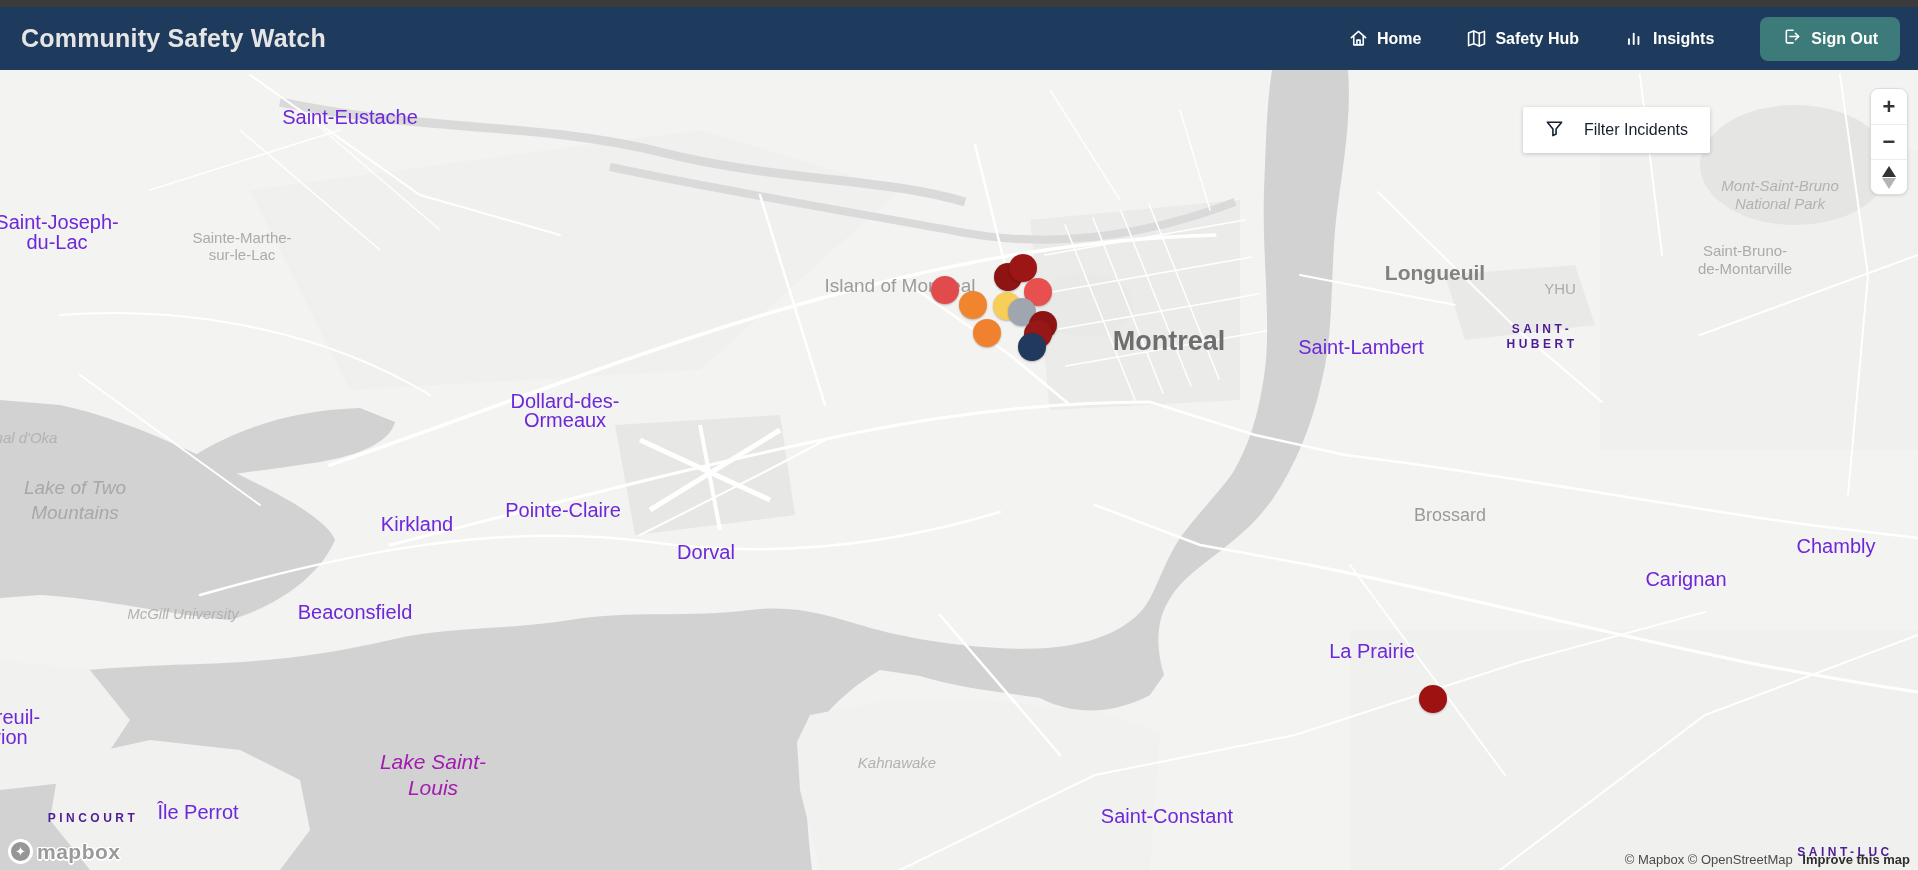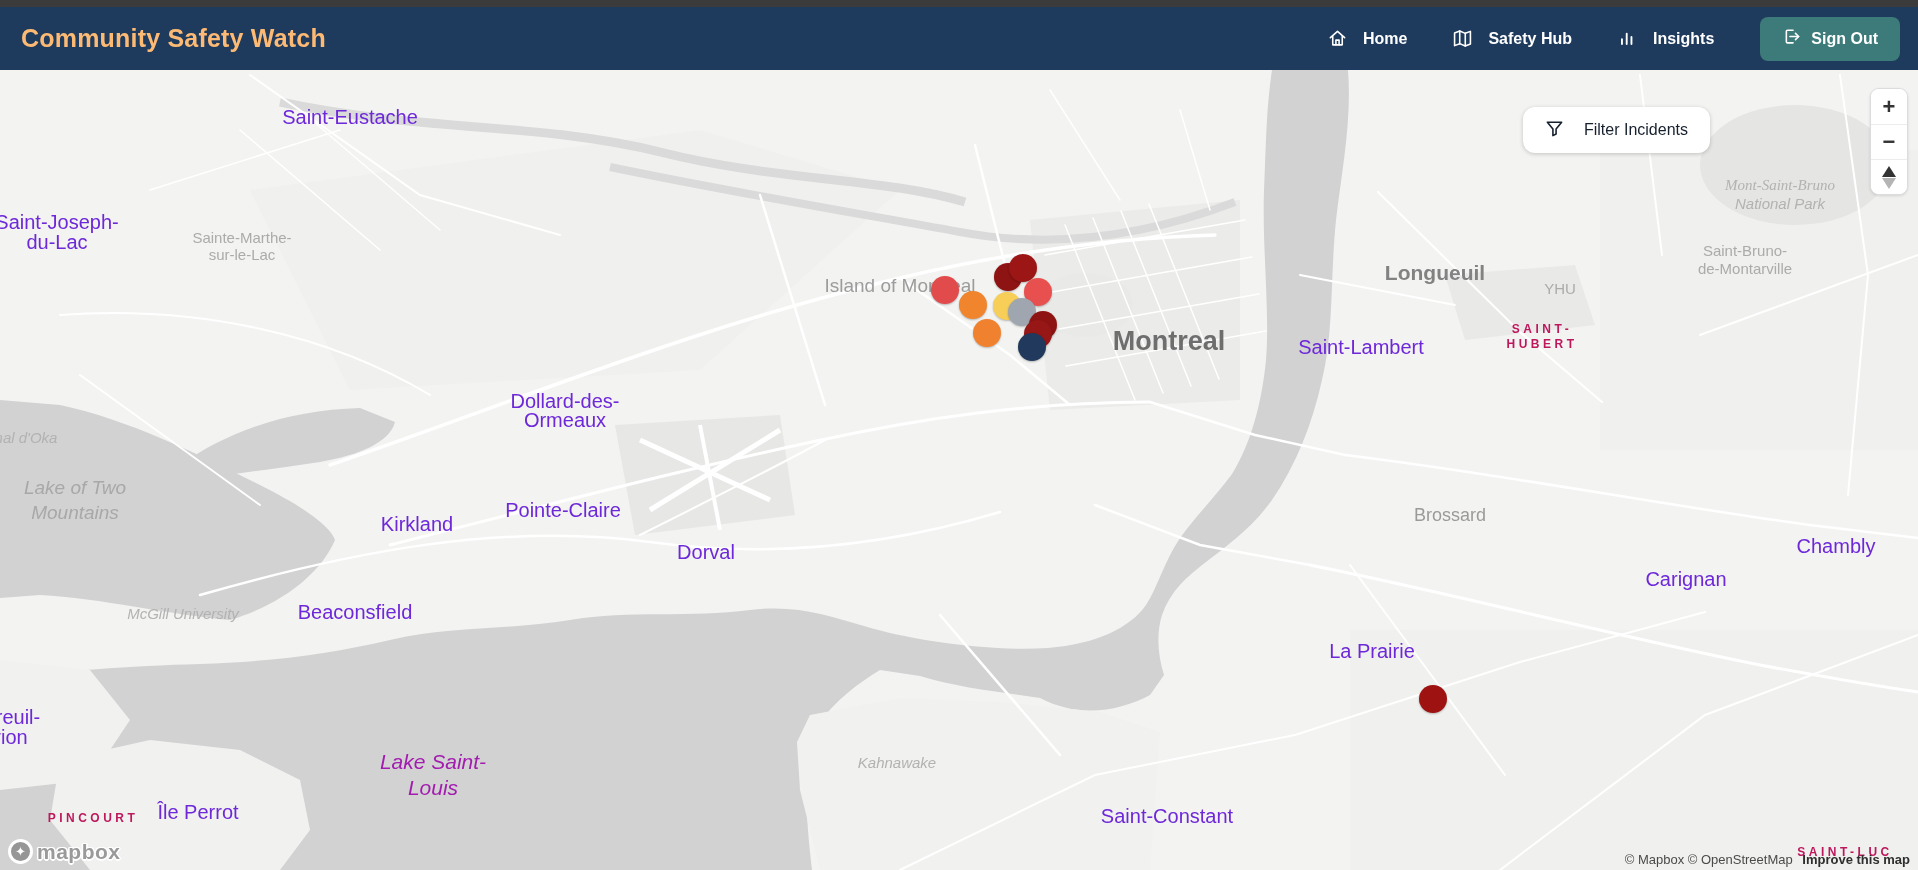--- a/index.html
+++ b/index.html
@@ -4,46 +4,46 @@
 <style>
   html,body{margin:0;padding:0;background:#222;}
   body{width:1918px;height:870px;overflow:hidden;font-family:"Liberation Sans",sans-serif;-webkit-font-smoothing:antialiased;}
   .app{position:relative;width:1918px;height:870px;background:#f3f3f1;}
 
   
   .top-strip{height:7px;background:#3b3b3b;}
 
   
   .header{height:63px;background:#1e3a5c;display:flex;align-items:center;padding:0 0 0 21px;position:relative;z-index:30;}
-  .app-title{color:#fdba74;font-size:25px;font-weight:bold;letter-spacing:.2px;}
+  .app-title{color:#e5e5e5;font-size:25px;font-weight:bold;letter-spacing:.2px;}
   .nav{margin-left:auto;display:flex;align-items:center;gap:46px;margin-right:18px;}
-  .nav-item{display:flex;align-items:center;gap:16px;color:#fff;font-size:16px;font-weight:600;cursor:pointer;}
+  .nav-item{display:flex;align-items:center;gap:9px;color:#fff;font-size:16px;font-weight:600;cursor:pointer;}
   .nav-item svg{display:block;}
   .signout-btn{display:flex;align-items:center;gap:10px;background:#3c7b79;color:#fff;font-size:16px;font-weight:700;border:none;border-radius:8px;height:44px;padding:0 22px;cursor:pointer;}
 
   
   .map{position:relative;width:1918px;height:800px;overflow:hidden;background:#f3f3f1;cursor:grab;}
   .map svg.base{position:absolute;left:0;top:0;z-index:0;}
 
   .map-label{position:absolute;transform:translate(-50%,-50%);white-space:nowrap;z-index:1;color:#a2a2a2;font-size:16px;}
   .map-label.city{color:#6d28d9;font-size:20px;}
   .map-label.city-sm{color:#ababab;font-size:15px;}
   .map-label.city-lg{color:#9a9a9a;font-size:18px;}
   .map-label.city-lg2{color:#828282;font-size:21px;font-weight:700;}
   .map-label.city-xl{color:#6e6e6e;font-size:27px;font-weight:700;}
   .map-label.island{color:#9c9c9c;font-size:19px;}
   .map-label.water{color:#b2b2b2;font-size:15px;font-style:italic;}
   .map-label.water-lg{color:#a8a8a8;font-size:19px;font-style:italic;}
   .map-label.water-xl{color:#a21caf;font-size:21px;font-style:italic;}
-  .map-label.zone{color:#be185d;font-size:12px;letter-spacing:3.5px;font-weight:600;}
+  .map-label.zone{color:#4c1d95;font-size:12px;letter-spacing:3.5px;font-weight:600;}
 
   .incident-marker{position:absolute;width:28px;height:28px;border-radius:50%;z-index:2;box-shadow:0 1px 2px rgba(0,0,0,.25);cursor:pointer;}
 
   
-  .btn-filter{position:absolute;top:37px;right:208px;height:46px;padding:0 22px;background:#fff;border:none;border-radius:12px;
+  .btn-filter{position:absolute;top:37px;right:208px;height:46px;padding:0 22px;background:#fff;border:none;border-radius:2px;
     box-shadow:0 1px 4px rgba(0,0,0,.2);display:flex;align-items:center;gap:20px;font-family:inherit;
     font-size:16px;font-weight:500;color:#16202e;z-index:5;cursor:pointer;}
   .btn-report{position:absolute;top:37px;right:18px;height:48px;padding:0 21px;background:#1d3a5e;border:none;border-radius:10px;
     box-shadow:0 2px 6px rgba(0,0,0,.3);display:flex;align-items:center;font-family:inherit;
     font-size:16px;font-weight:700;color:#fff;z-index:5;cursor:pointer;}
 
   
   .nav-control{position:absolute;top:18px;right:10px;width:36px;background:#fff;border-radius:9px;border:1px solid #dcdcdc;
     box-shadow:0 1px 3px rgba(0,0,0,.12);z-index:4;overflow:hidden;}
   .nav-control .cell{width:100%;height:35px;display:flex;align-items:center;justify-content:center;background:#fff;border:none;cursor:pointer;padding:0;}
@@ -218,21 +218,21 @@
         <div class="map-label water" style="left: 897px; top: 692px;">Kahnawake</div>
         <div class="map-label city" style="left: 1167px; top: 746px;">Saint-Constant</div>
         <div class="map-label city" style="left: 1372px; top: 581px;">La Prairie</div>
         <div class="map-label island" style="left: 900px; top: 216px;">Island of Montreal</div>
         <div class="map-label city-xl" style="left: 1169px; top: 271px;">Montreal</div>
         <div class="map-label city" style="left: 1319px; top: 277px; margin-left: 42px;">Saint-Lambert</div>
         <div class="map-label city-lg2" style="left: 1435px; top: 203px;">Longueuil</div>
         <div class="map-label city-sm" style="left: 1560px; top: 218px;">YHU</div>
         <div class="map-label zone" style="left: 1542px; top: 259px;">SAINT-</div>
         <div class="map-label zone" style="left: 1542px; top: 274px;">HUBERT</div>
-        <div class="map-label water" style="left: 1780px; top: 115px; font-family: Liberation Serif, serif;">Mont-Saint-Bruno</div>
+        <div class="map-label water" style="left: 1780px; top: 115px;">Mont-Saint-Bruno</div>
         <div class="map-label water" style="left: 1780px; top: 133px;">National Park</div>
         <div class="map-label city-sm" style="left: 1745px; top: 180px;">Saint-Bruno-</div>
         <div class="map-label city-sm" style="left: 1745px; top: 198px;">de-Montarville</div>
         <div class="map-label city-lg" style="left: 1422px; top: 445px; margin-left: 28px;">Brossard</div>
         <div class="map-label city" style="left: 1836px; top: 476px;">Chambly</div>
         <div class="map-label city" style="left: 1686px; top: 509px;">Carignan</div>
         <div class="map-label zone" style="left: 1845px; top: 782px;">SAINT-LUC</div>
       </div>
 
     <div>

